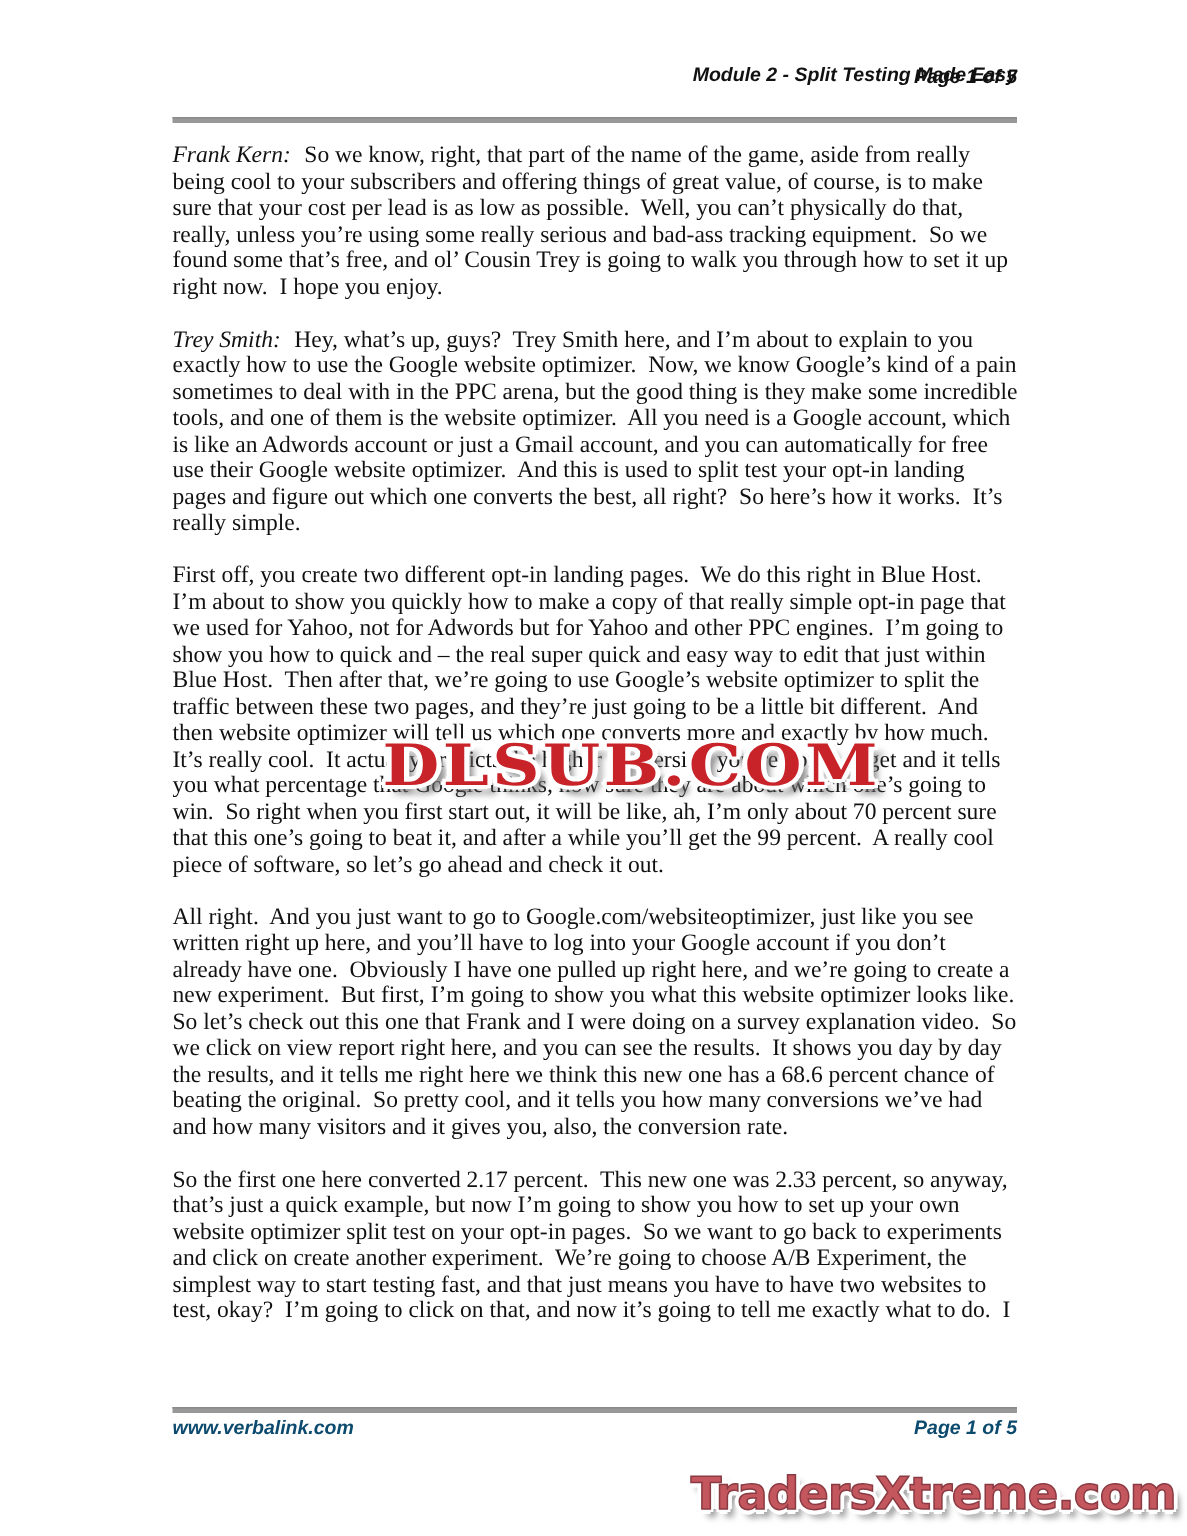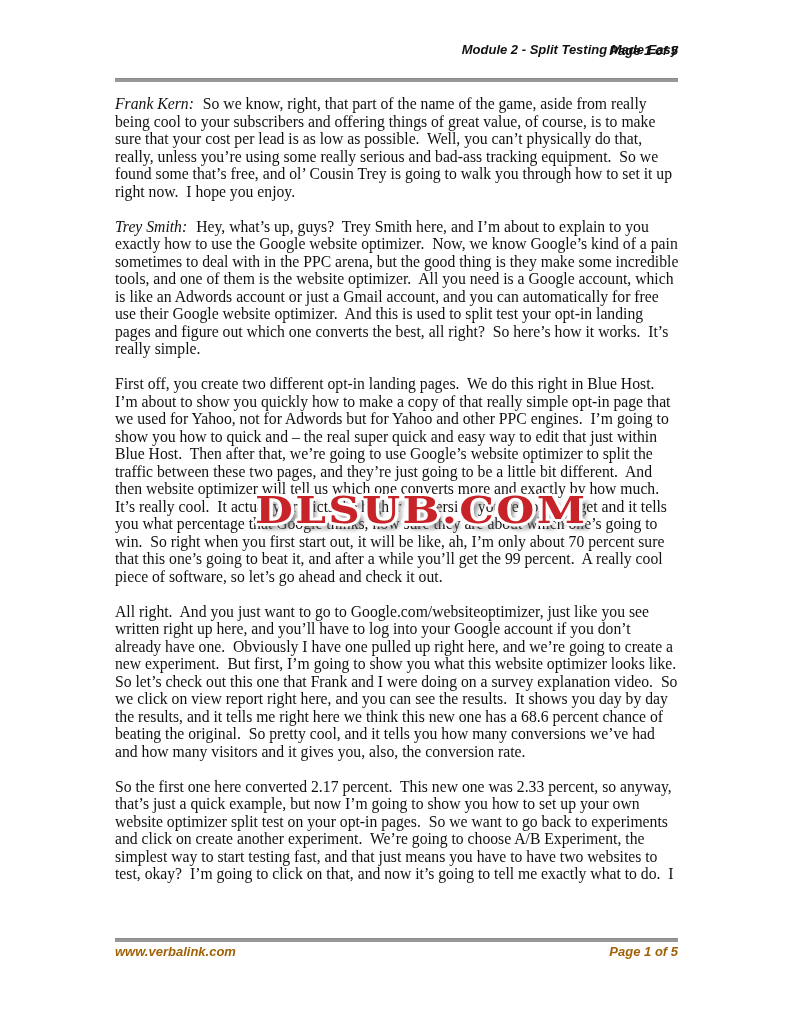--- a/index.html
+++ b/index.html
@@ -68,21 +68,21 @@
       -2px -2px 0 #fff, 2px -2px 0 #fff, -2px 2px 0 #fff, 2px 2px 0 #fff,
       -3px 0 0 #fff, 3px 0 0 #fff, 0 -3px 0 #fff, 0 3px 0 #fff,
       5px 6px 4px rgba(110,110,110,0.75);
   }
 
   
   .footer {
     position:absolute; top:944px; left:115px; width:563px;
     display:flex; justify-content:space-between;
     font-family:"Liberation Sans", sans-serif;
-    font-style:italic; font-weight:bold; font-size:13px; color:#a16207;
+    font-style:italic; font-weight:bold; font-size:13px; color:#0c4a6e;
   }
 
   
   .logo-bottom {
     position:absolute; top:980px; right:7px;
     font-family:"DejaVu Sans", sans-serif;
     font-weight:bold; font-size:30px; line-height:34px;
     letter-spacing:-0.5px;
     color:#c4565e;
     -webkit-text-stroke:1px #8a3a42;
@@ -119,14 +119,15 @@
 
   <div class="watermark">DLSUB.COM</div>
 
   <div class="rule bottom"></div>
 
   <div class="footer">
     <span>www.verbalink.com</span>
     <span>Page 1 of 5</span>
   </div>
 
+  <div class="logo-bottom">TradersXtreme.com</div>
 
 </div>
 
 </body></html>

